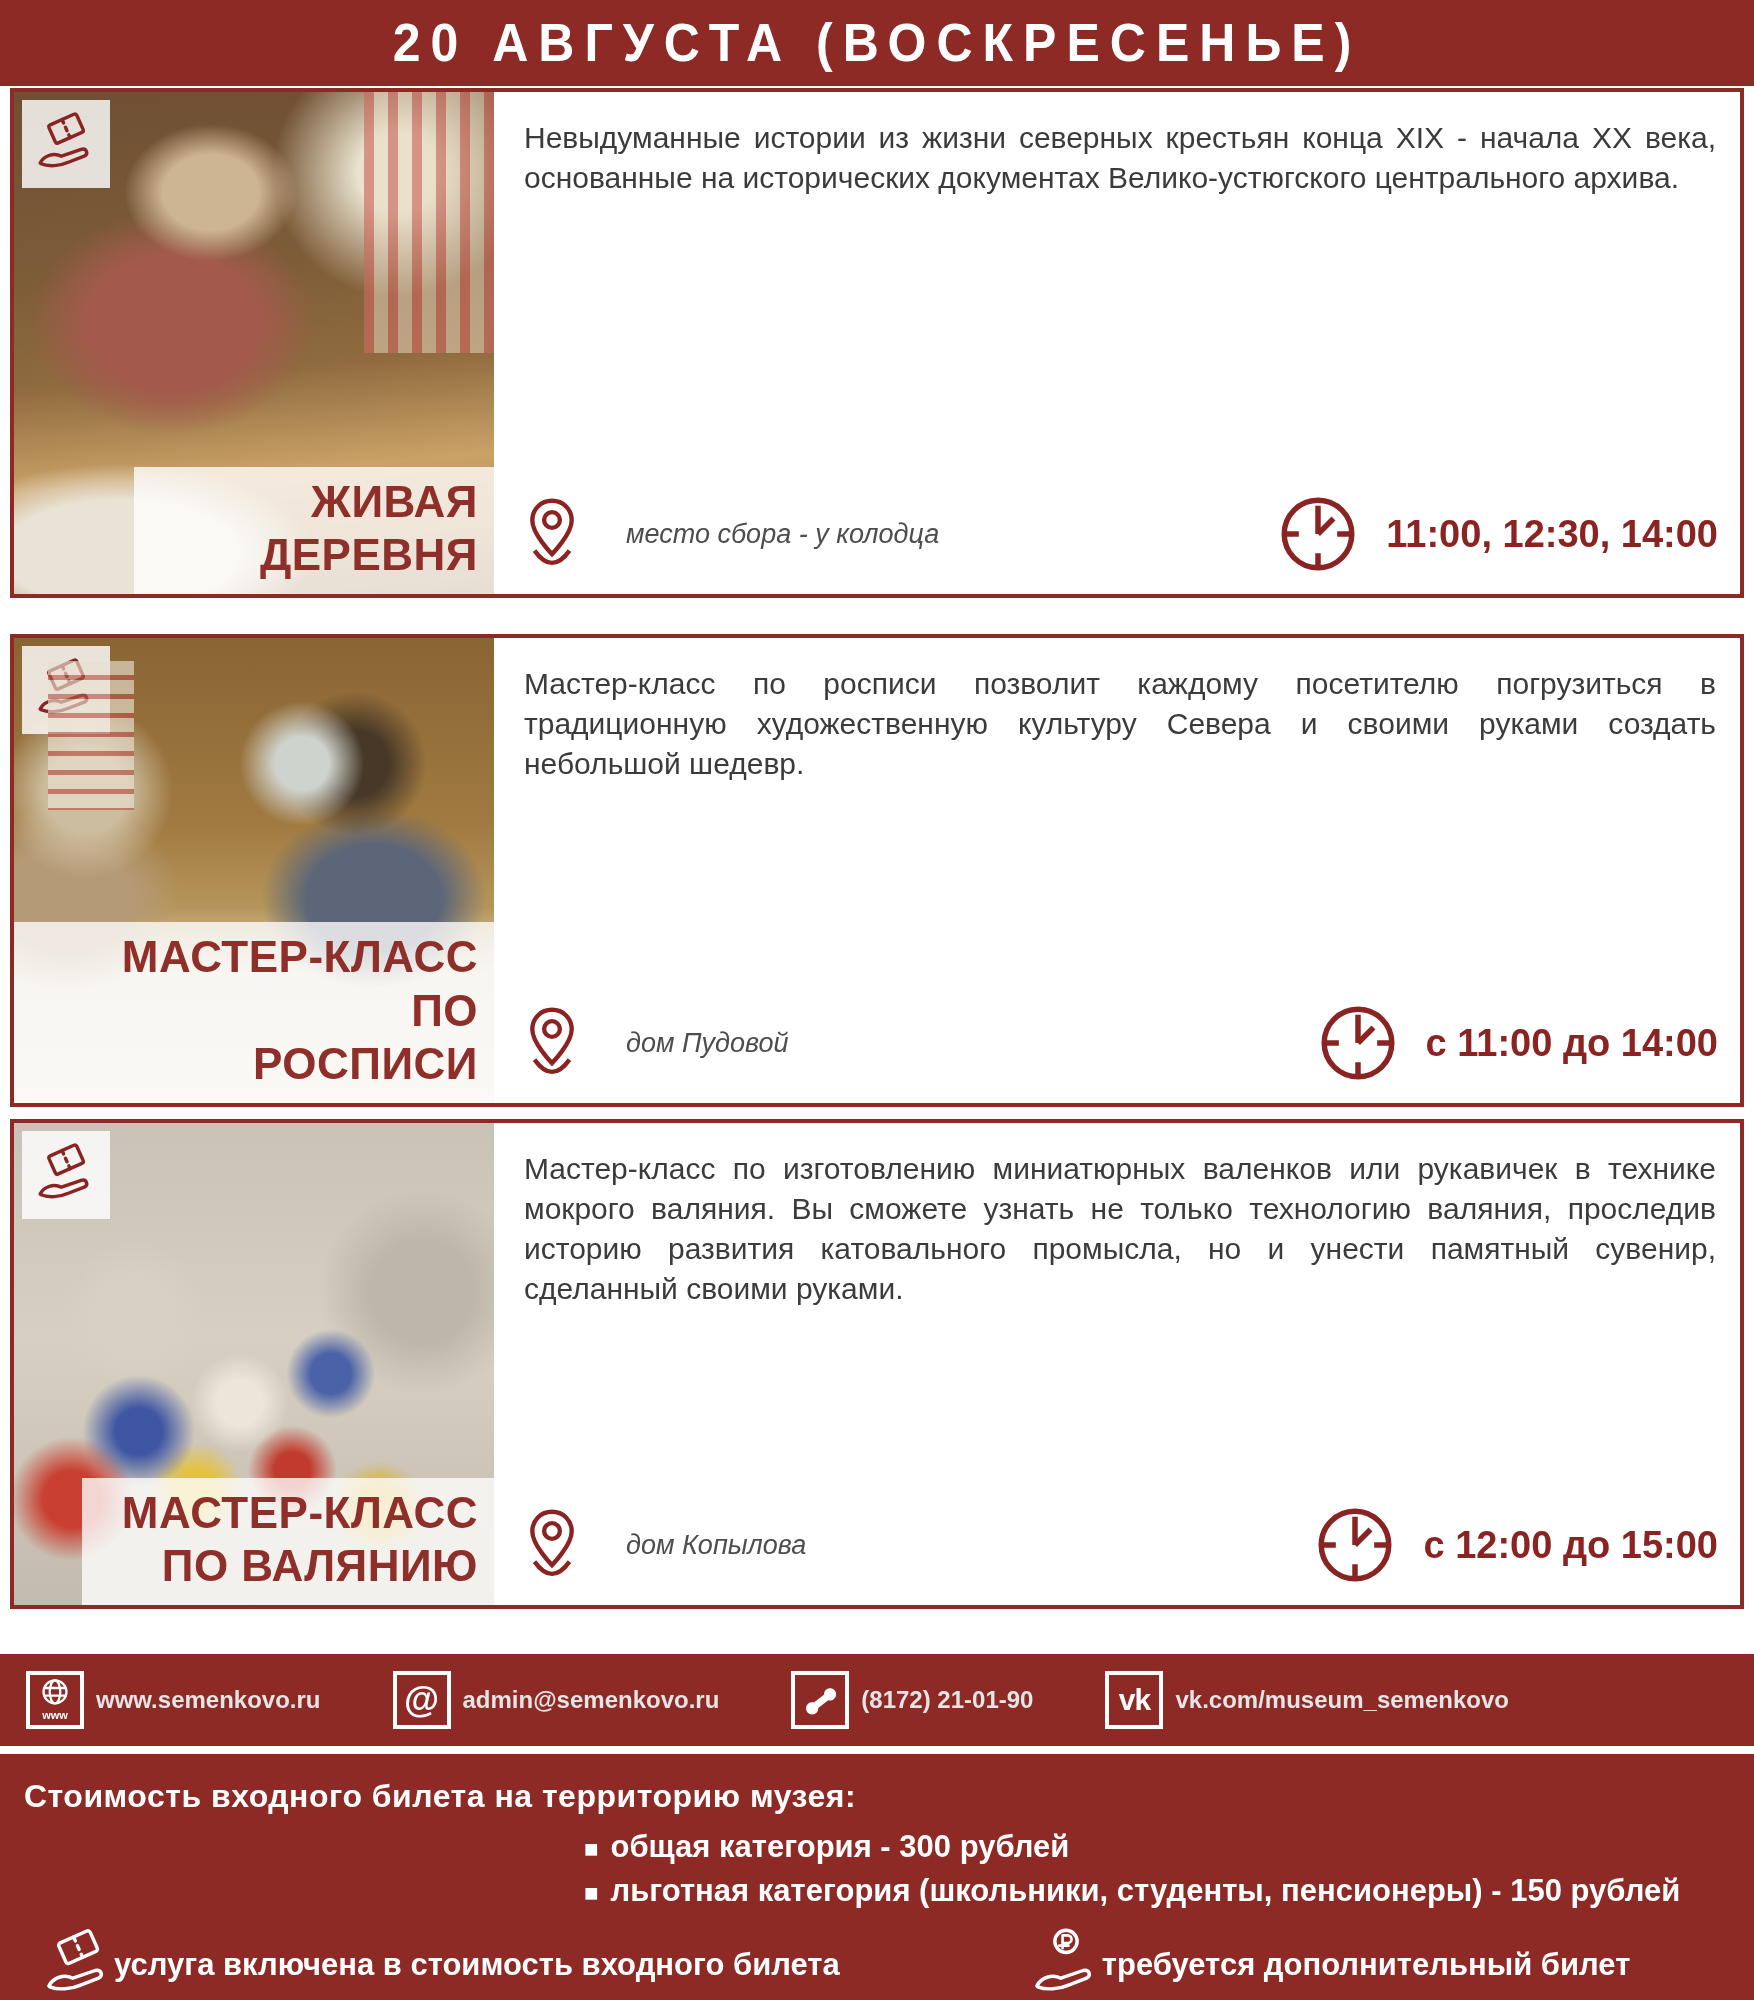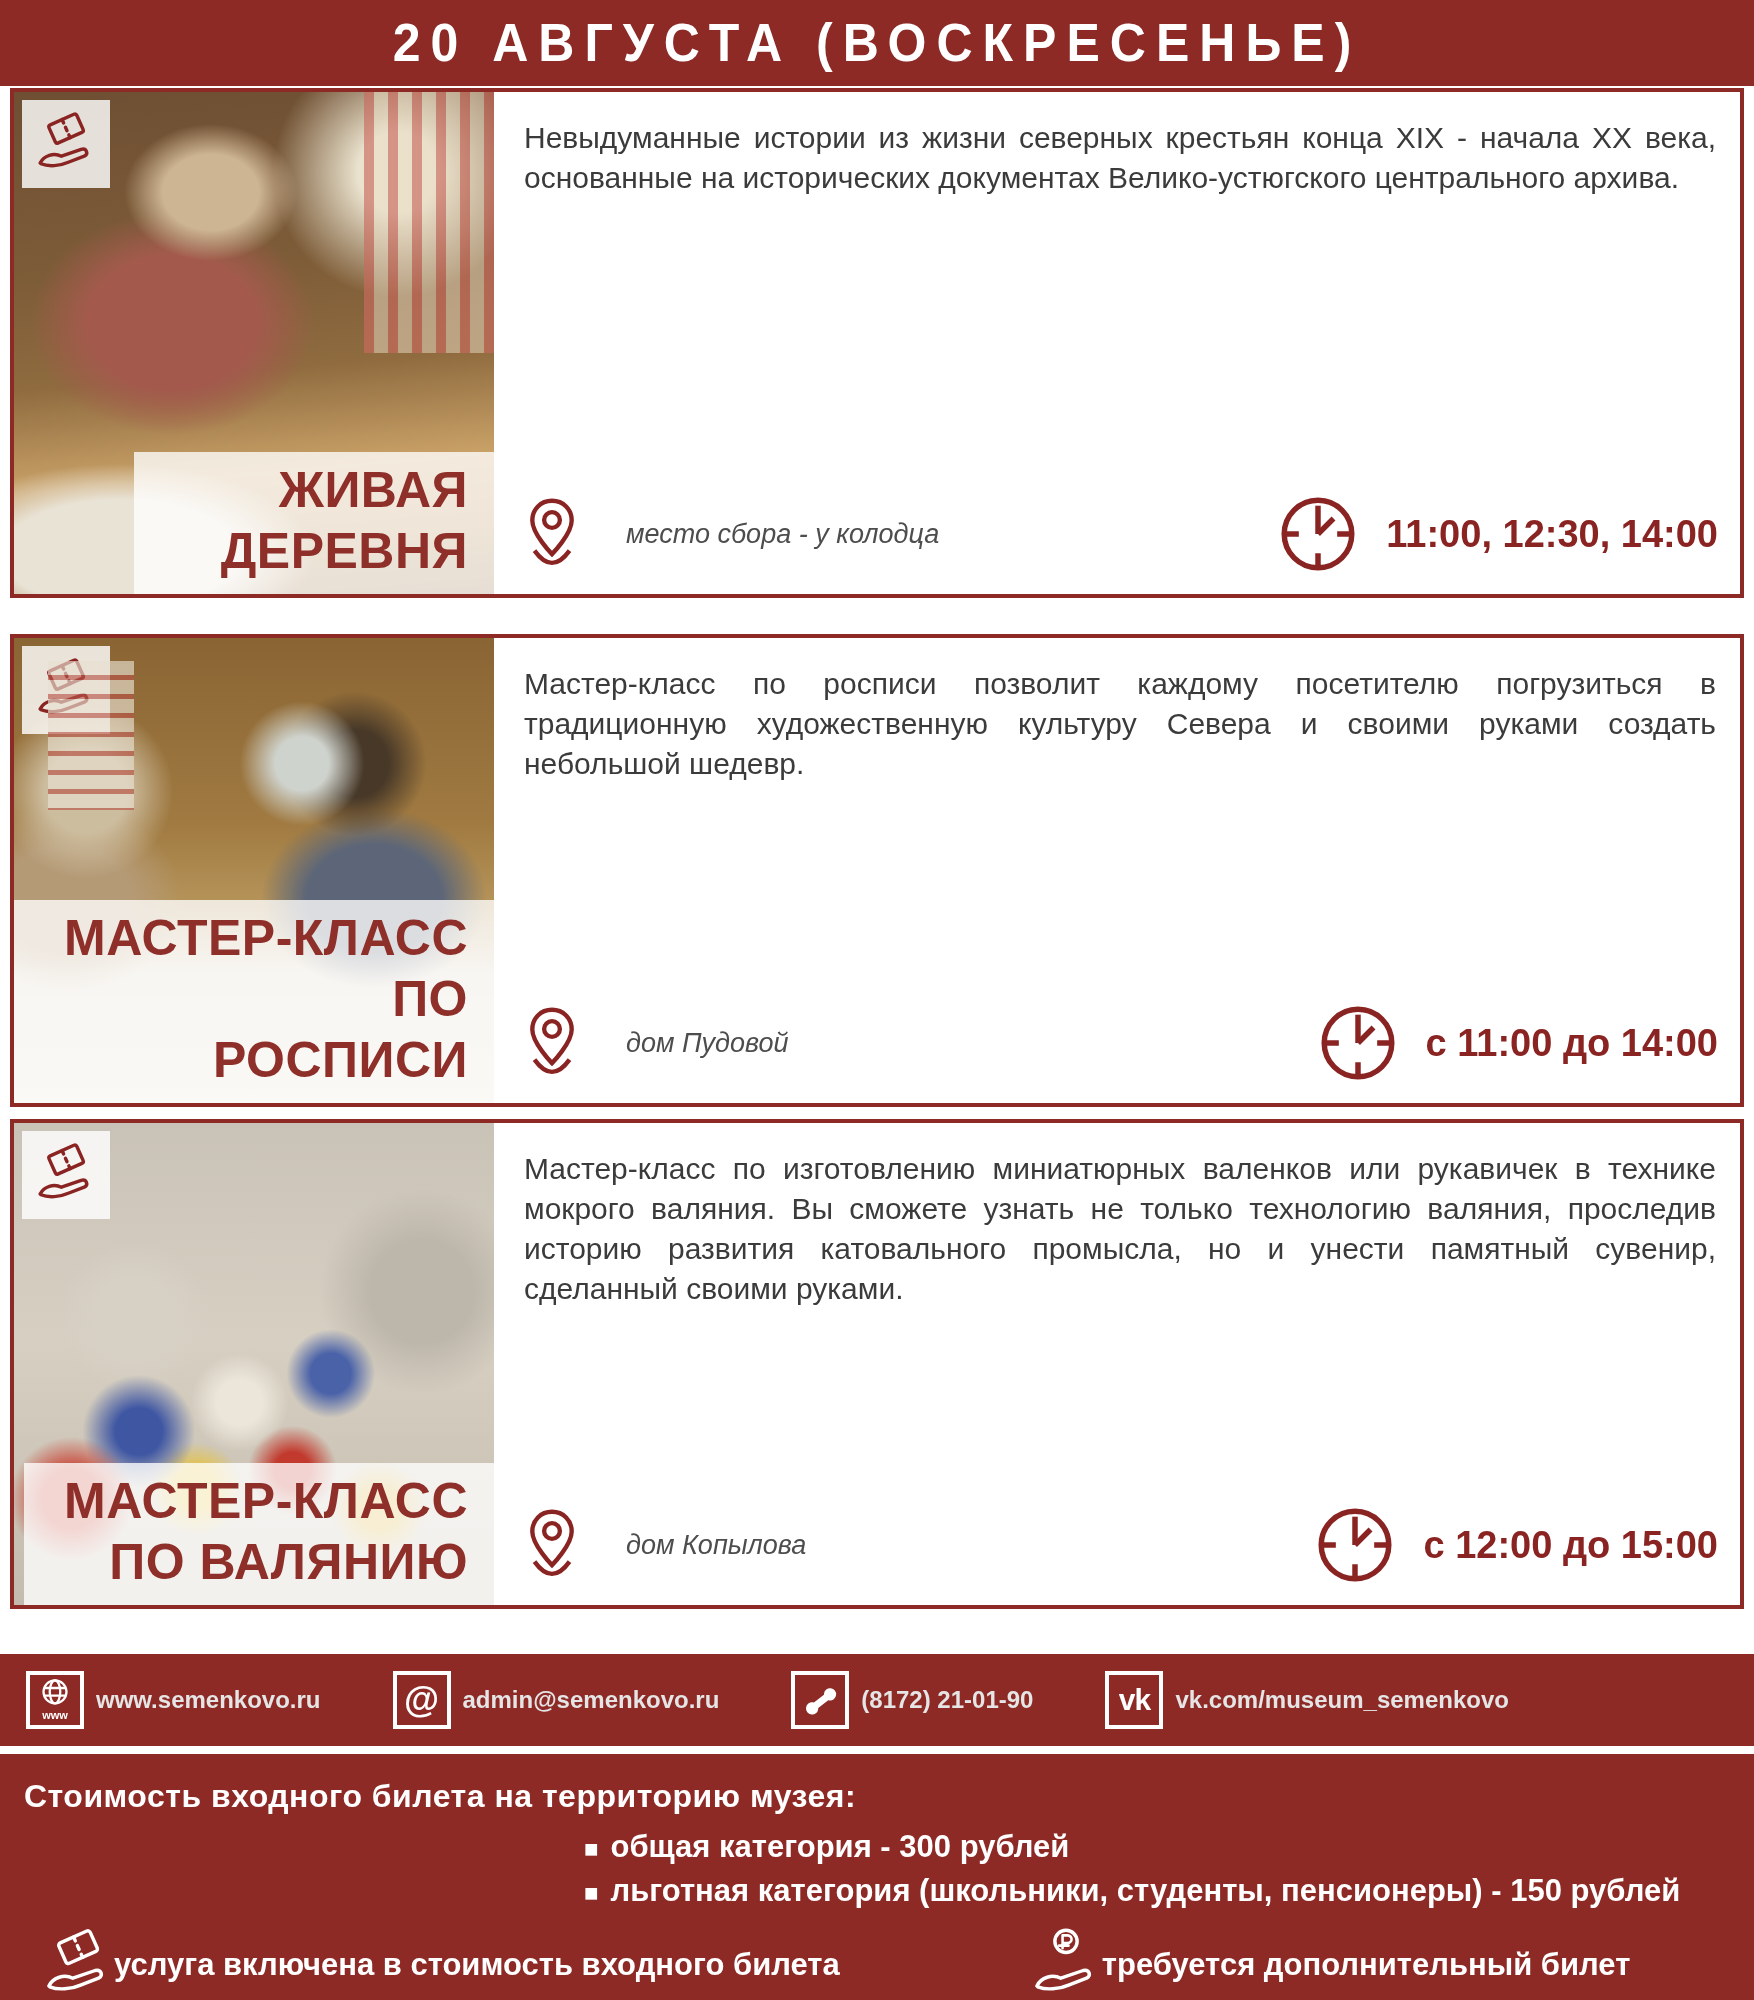--- a/index.html
+++ b/index.html
@@ -52,21 +52,21 @@
     radial-gradient(circle at 76% 80%, #d9b23a 0 4%, rgba(217,178,58,0) 9%),
     radial-gradient(circle at 85% 35%, #bdb6aa 0 10%, rgba(189,182,170,0) 20%),
     linear-gradient(to bottom,#c9c2b6 0%,#d6cfc2 45%,#c3bcae 100%)}
 
   .badge{position:absolute;top:8px;left:8px;width:88px;height:88px;background:rgba(255,255,255,.82);
     display:flex;align-items:center;justify-content:center}
   .maroon{color:var(--accent)}
   .white{color:#fff}
 
   .photo-title{position:absolute;right:0;bottom:0;background:rgba(255,255,255,.78);
-    padding:8px 26px 12px 40px;text-align:right;font-weight:bold;font-size:50px;line-height:1.22;
+    padding:8px 16px 12px 40px;text-align:right;font-weight:bold;font-size:44px;line-height:1.22;
     color:var(--title-red);letter-spacing:.5px}
   .card1 .photo-title{min-width:360px}
   .card3 .photo-title{min-width:300px}
   .t-line{display:block}
 
   .card-body{flex:1;display:flex;flex-direction:column;min-width:0}
   .desc{margin:26px 24px 0 30px;font-size:30px;line-height:1.33;color:var(--ink);text-align:justify}
   .meta{margin-top:auto;display:flex;align-items:center;padding:0 22px 18px 30px}
   .loc{margin-left:46px;font-style:italic;font-size:27px;color:#4d4d4d}
   .time-wrap{margin-left:auto;display:flex;align-items:center;gap:26px}

